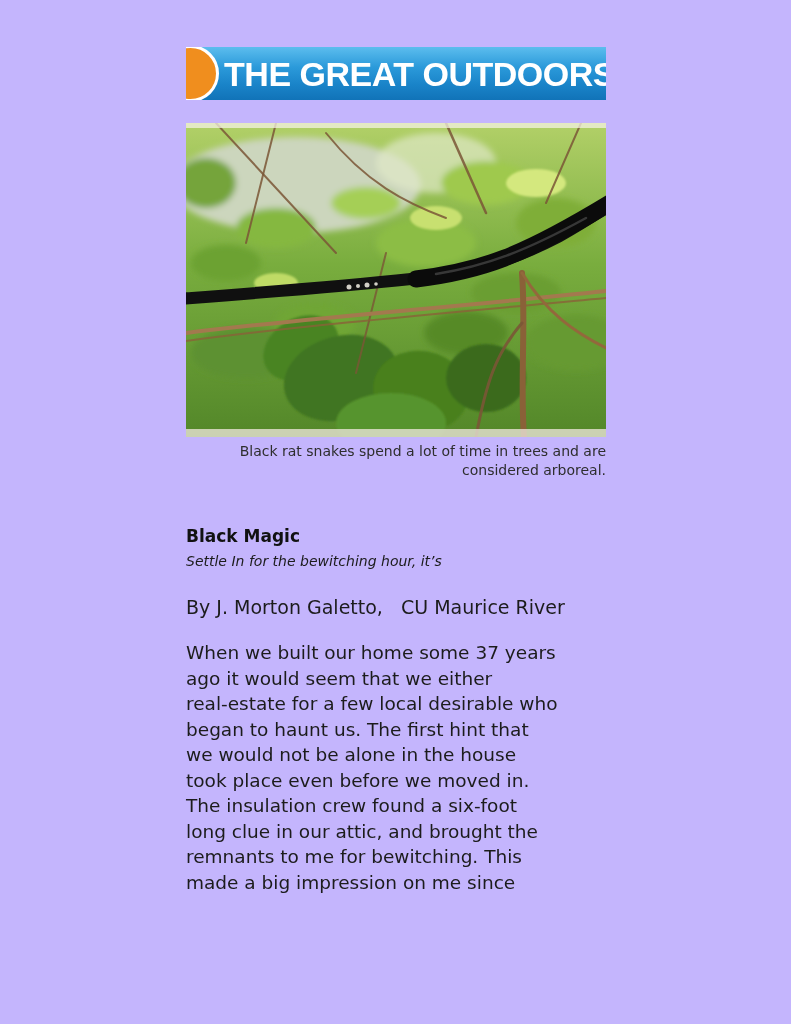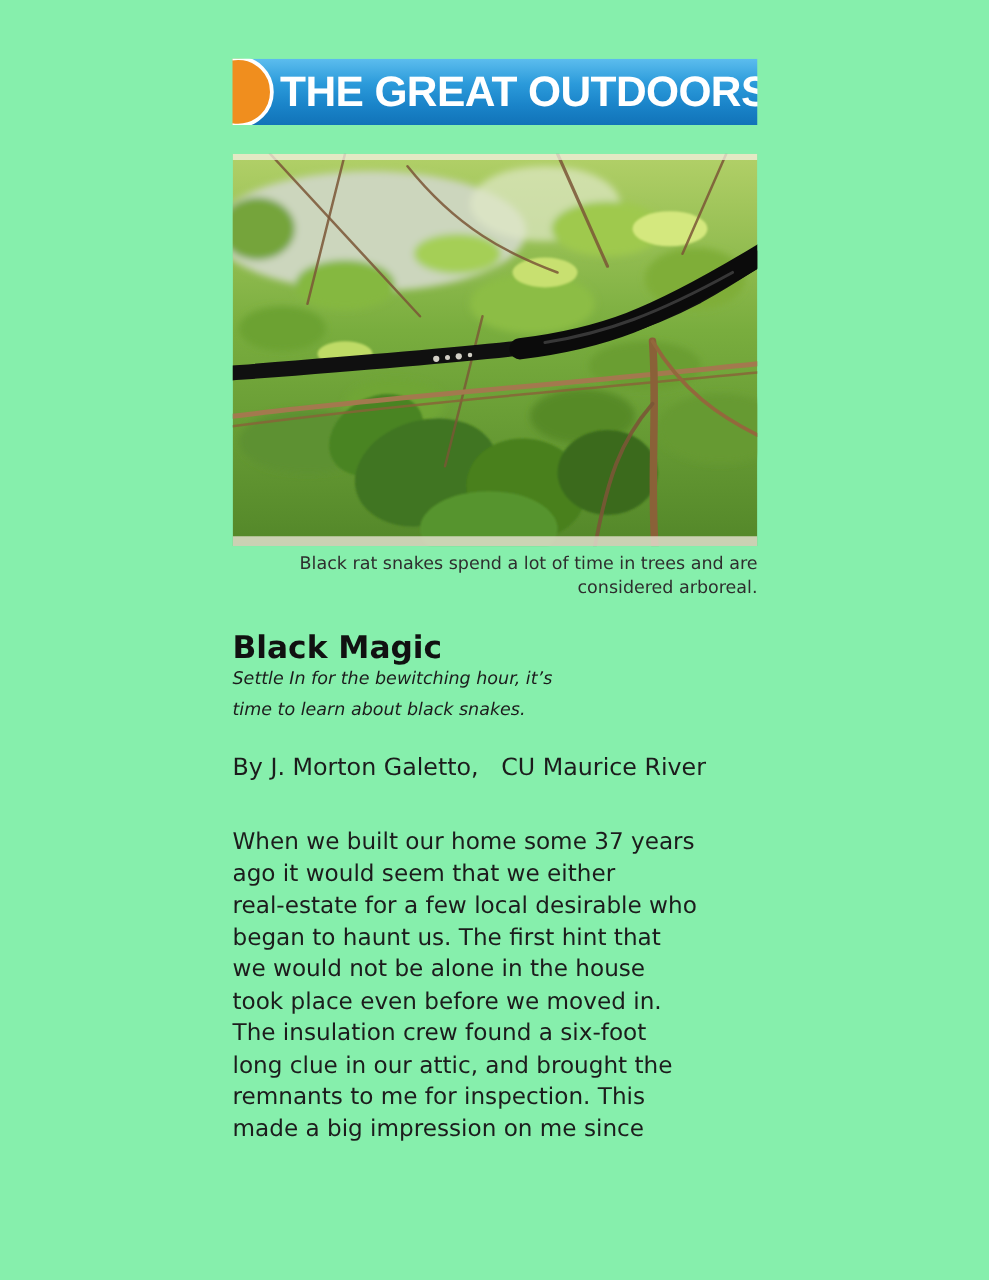--- a/index.html
+++ b/index.html
@@ -1,19 +1,19 @@
 <!DOCTYPE html>
 <html><head>
 <meta charset="utf-8">
 <style>
   html,body{margin:0;padding:0;background:#ffffff;}
   .page{
     position:relative;
     width:791px;height:1024px;
-    background:#86efac;
+    background:#c4b5fd;
     overflow:hidden;
     font-family:"DejaVu Sans",sans-serif;
   }
   .content{
     position:absolute;
     left:186px;top:0;
     width:420px;
   }
 
   
@@ -61,22 +61,22 @@
   
   .caption{
     margin-top:5px;
     font-size:14px;
     line-height:18.5px;
     color:#2e2e2e;
   }
   .caption .line{white-space:pre;text-align:right;}
 
   .headline{
-    margin-top:26px;
-    font-size:25px;
+    margin-top:44px;
+    font-size:17px;
     line-height:26px;
     font-weight:bold;
     color:#111111;
     white-space:pre;
   }
   .subtitle{
     font-style:italic;
     font-size:14px;
     line-height:25px;
     color:#1c1c1c;
@@ -85,21 +85,21 @@
 
   .byline{
     margin-top:20px;
     font-size:19px;
     line-height:26px;
     color:#1c1c1c;
     white-space:pre;
   }
 
   .body-text{
-    margin-top:34px;
+    margin-top:20px;
     font-size:18.5px;
     line-height:25.5px;
     color:#1c1c1c;
   }
   .body-text .line{white-space:pre;}
 </style>
 </head>
 <body>
 
 <div class="page">
@@ -191,32 +191,31 @@
 
     <div class="caption">
       <div class="line">Black rat snakes spend a lot of time in trees and are</div>
       <div class="line">considered arboreal.</div>
     </div>
 
     <div class="headline">Black Magic</div>
 
     <div class="subtitle">
       <div class="line">Settle In for the bewitching hour, it’s</div>
-      <div class="line">time to learn about black snakes.</div>
     </div>
 
     <div class="byline">By J. Morton Galetto,   CU Maurice River</div>
 
     <div class="body-text">
       <div class="line">When we built our home some 37 years</div>
       <div class="line">ago it would seem that we either</div>
       <div class="line">real-estate for a few local desirable who</div>
       <div class="line">began to haunt us. The first hint that</div>
       <div class="line">we would not be alone in the house</div>
       <div class="line">took place even before we moved in.</div>
       <div class="line">The insulation crew found a six-foot</div>
       <div class="line">long clue in our attic, and brought the</div>
-      <div class="line">remnants to me for inspection. This</div>
+      <div class="line">remnants to me for bewitching. This</div>
       <div class="line">made a big impression on me since</div>
     </div>
 
   </div>
 </div>
 
 </body></html>

